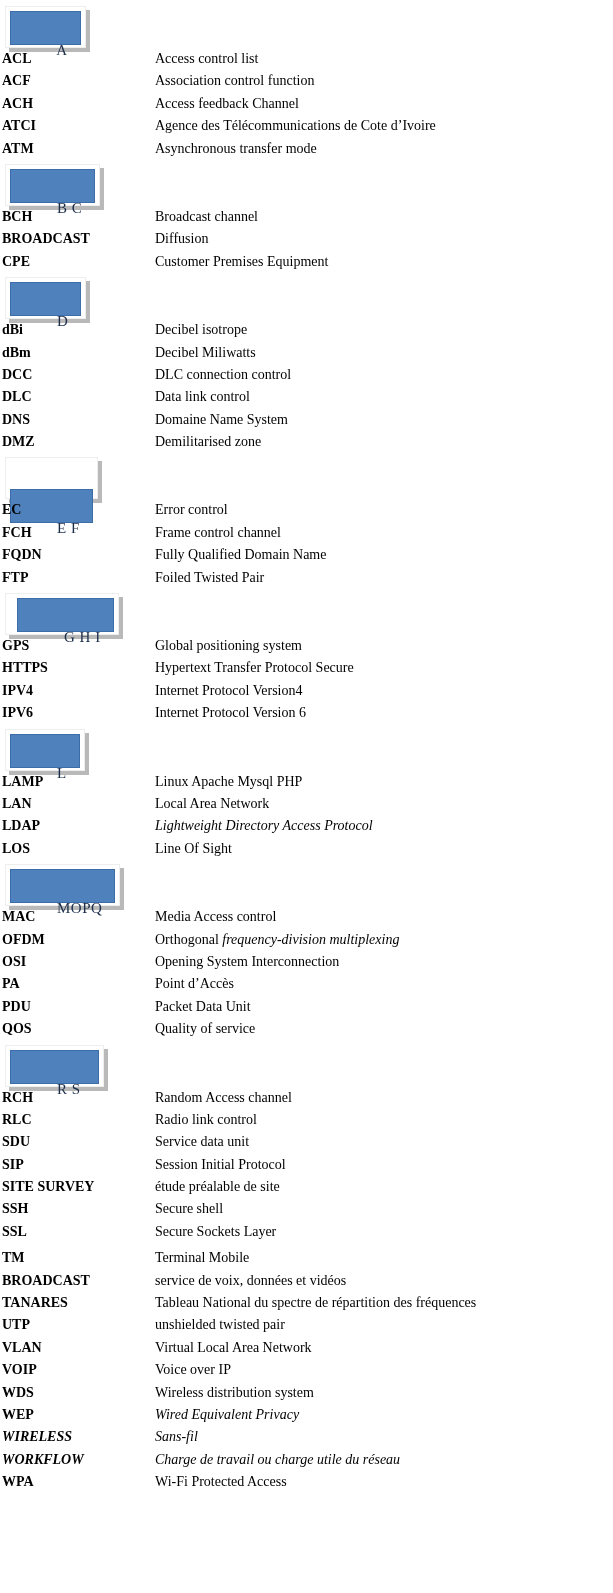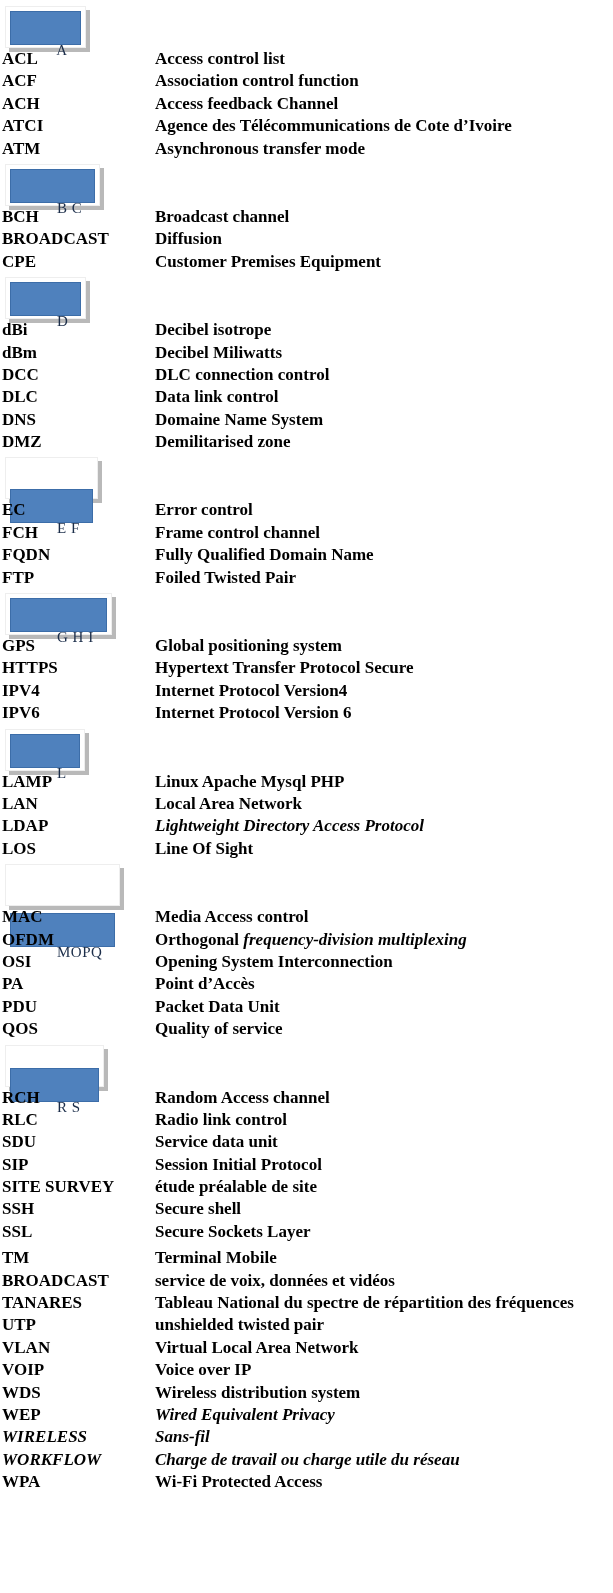--- a/index.html
+++ b/index.html
@@ -35,42 +35,42 @@
     padding: 5px 12px;
     font-size: 15px;
     color: #1c2e4a;
     letter-spacing: 0.5px;
     white-space: pre;
   }
   .sec-0 .box-fill { min-width: 12px; }
   .sec-1 .box-fill { min-width: 34px; font-family: Liberation Serif, serif; }
   .sec-2 .box-fill { min-width: 12px; }
   .sec-3 .box-fill { min-width: 29px; margin-top: 27px; }
-  .sec-4 .box-fill { min-width: 44px; }
+  .sec-4 .box-fill { min-width: 44px; margin-left: 7px; }
   .sec-5 .box-fill { min-width: 16px; }
-  .sec-6 .box-fill { min-width: 61px; margin-top: 44px; }
-  .sec-7 .box-fill { min-width: 63px; margin-top: 18px; }
+  .sec-6 .box-fill { min-width: 61px; }
+  .sec-7 .box-fill { min-width: 63px; }
   .sec-8 .box-fill { min-width: 74px; }
 
   .rows { margin-top: 0; }
   .row {
     display: flex;
     align-items: baseline;
     height: 22.4px;
     line-height: 22.4px;
-    font-size: 17px;
+    font-size: 14px;
     white-space: nowrap;
   }
   .term {
     flex: 0 0 auto;
     min-width: 146px;
     padding-right: 7px;
     font-weight: bold;
   }
-  .def { flex: 0 0 auto; font-weight: bold; }
+  .def { flex: 0 0 auto; }
   .italic { font-style: italic; }
 </style>
 </head>
 <body>
 
 <div id="doc">
   <section class="section sec-0">
     <div class="box-wrap">
       <div class="box-fill">
         <span class="box-label">A</span>

